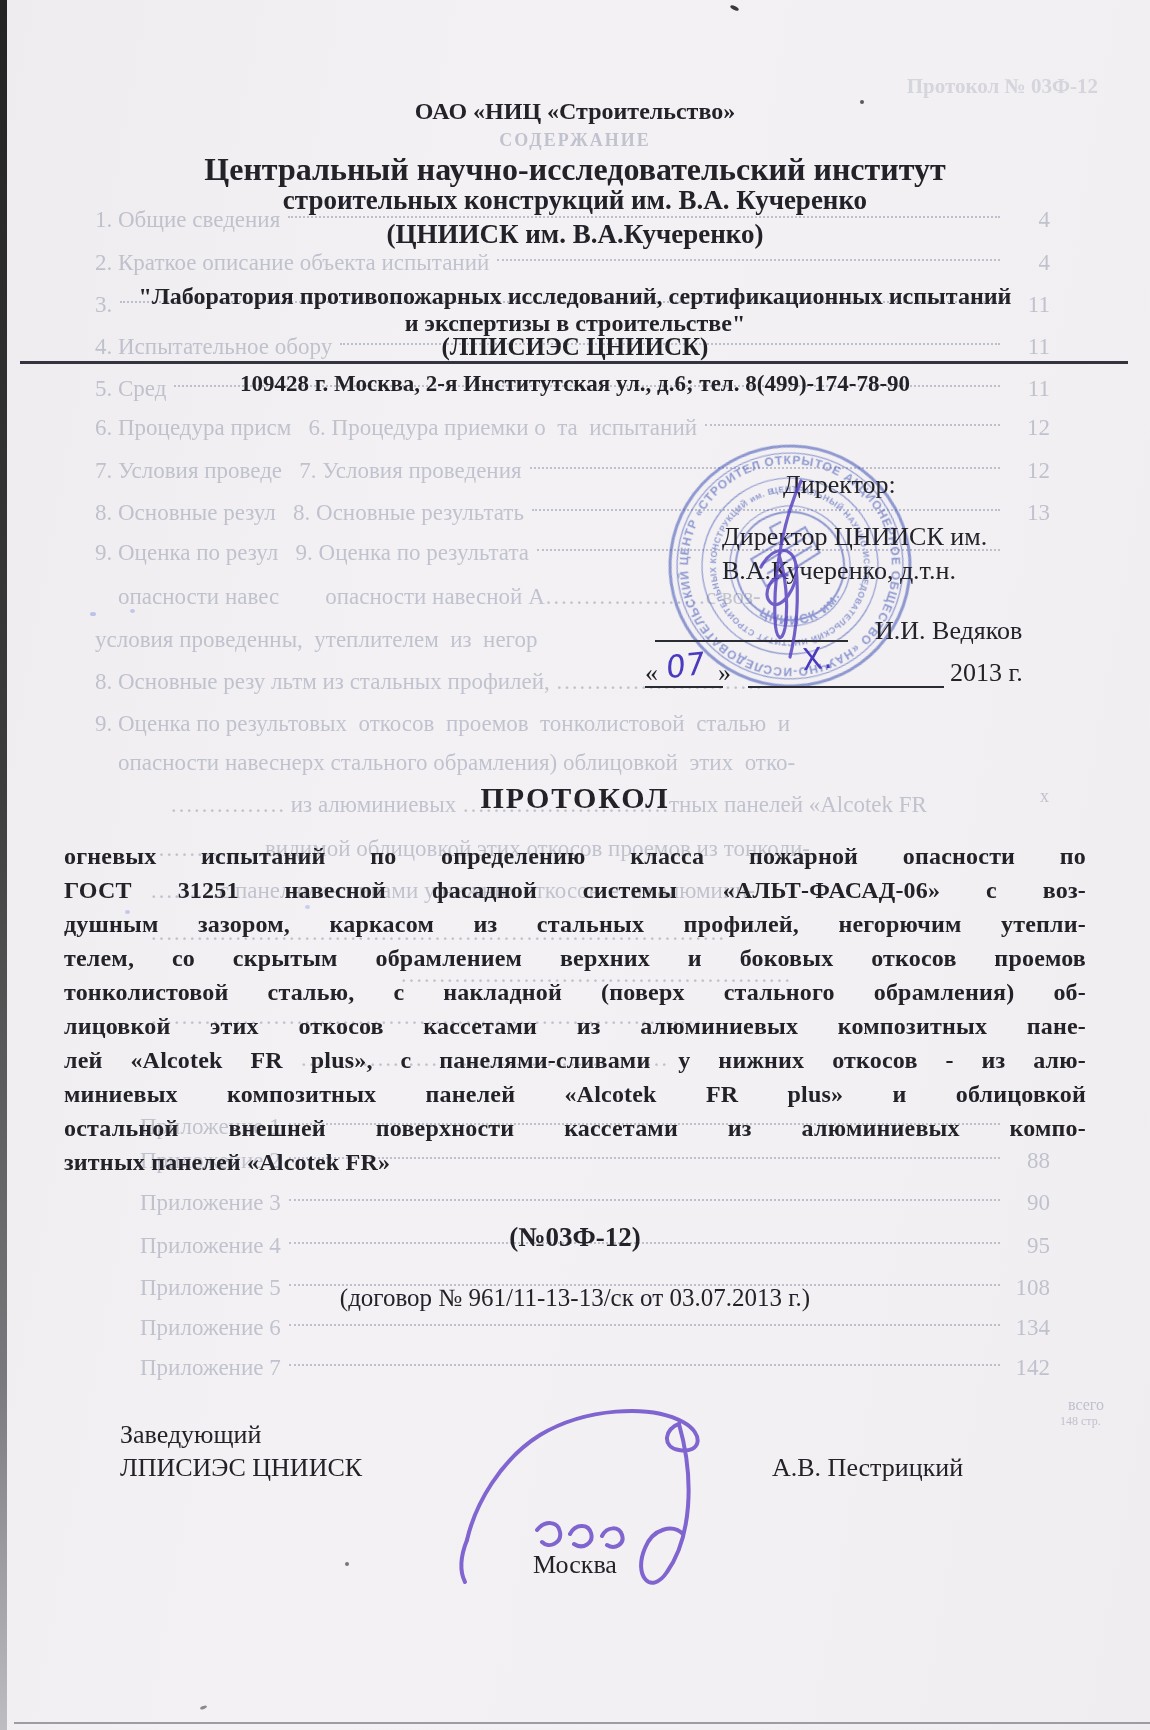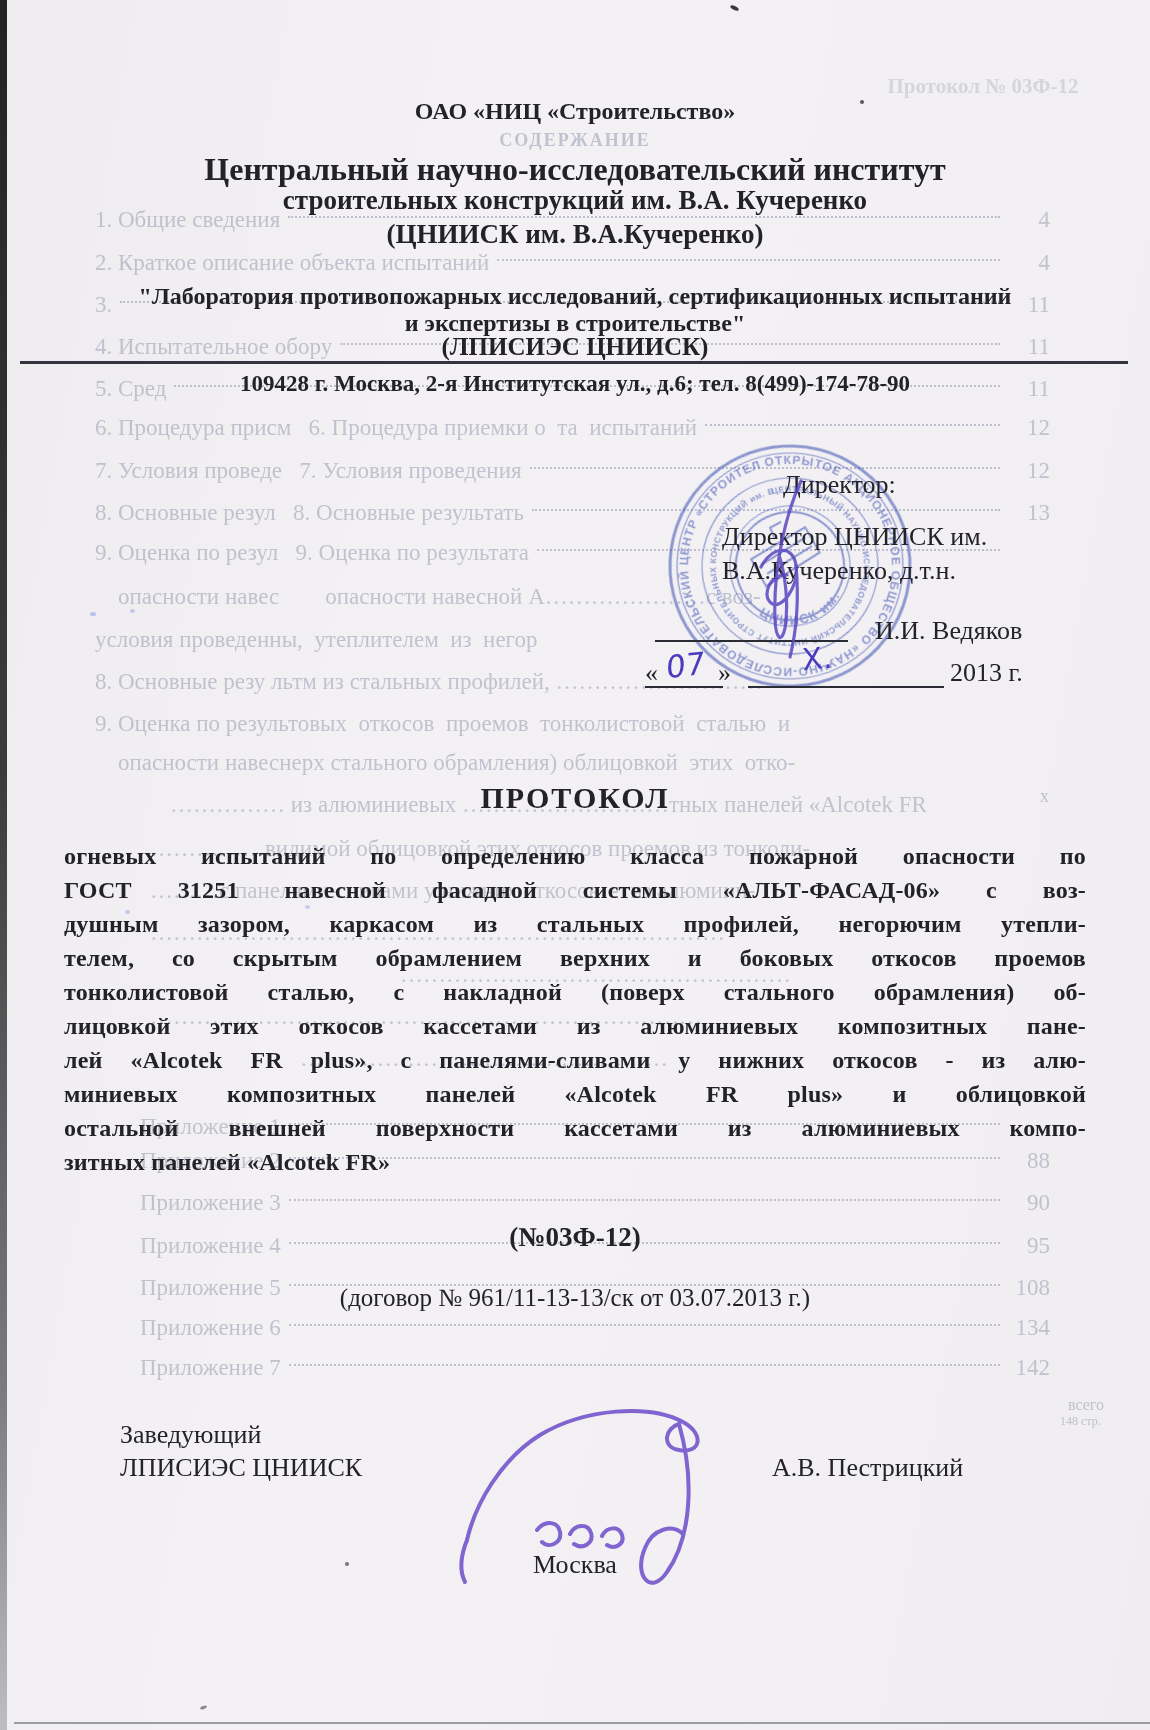--- a/index.html
+++ b/index.html
@@ -39,21 +39,21 @@
   <div class="bottom-line"></div>
   <div class="speck" style="left:730px;top:6px;width:9px;height:4px;background:#3a3a3a;transform:rotate(25deg)"></div>
   <div class="speck" style="left:860px;top:100px;width:4px;height:4px;background:#5a5a5a"></div>
   <div class="speck" style="left:90px;top:612px;width:6px;height:4px;background:rgba(90,110,220,.35)"></div>
   <div class="speck" style="left:130px;top:609px;width:5px;height:4px;background:rgba(90,110,220,.30)"></div>
   <div class="speck" style="left:125px;top:910px;width:5px;height:4px;background:rgba(90,110,220,.30)"></div>
   <div class="speck" style="left:305px;top:905px;width:5px;height:4px;background:rgba(90,110,220,.28)"></div>
   <div class="speck" style="left:345px;top:1562px;width:4px;height:4px;background:#777"></div>
   <div class="speck" style="left:200px;top:1706px;width:7px;height:3px;background:#8a8a8a;transform:rotate(-20deg)"></div>
 
-  <div class="t ghost2 b" style="left:868px;top:74px;width:230px;font-size:21px;text-align:center">Протокол № 03Ф-12</div>
+  <div class="t ghost2 b" style="left:868px;top:74px;width:230px;font-size:21px;text-align:right">Протокол № 03Ф-12</div>
   <div class="t c ghost b" style="top:130px;font-size:18px;letter-spacing:2px">СОДЕРЖАНИЕ</div>
 
   <div class="grow" style="left:95px;top:207px;width:955px">
       <span class="gtxt">1. Общие сведения</span>
       <span class="lead"></span>
       <span class="pg">4</span>
     </div>
   <div class="grow" style="left:95px;top:250px;width:955px">
       <span class="gtxt">2. Краткое описание объекта испытаний</span>
       <span class="lead"></span>

